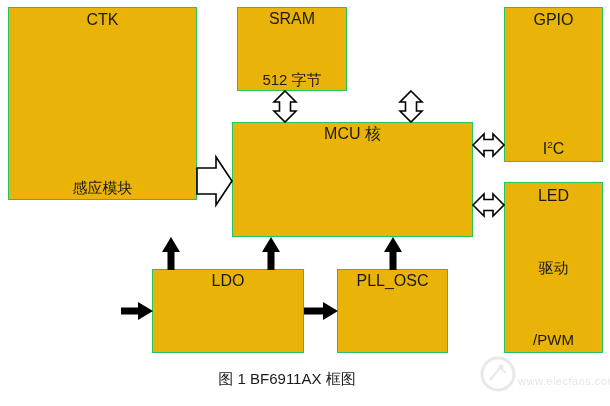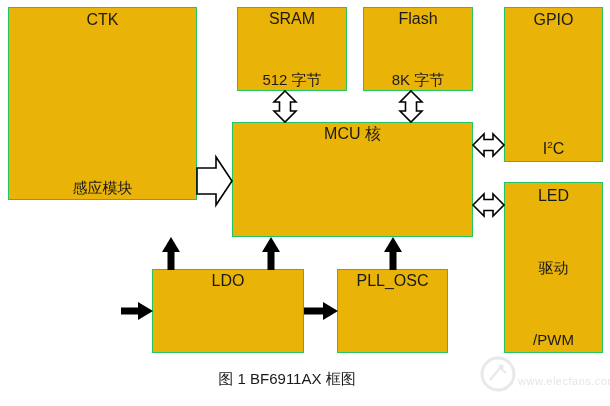--- a/index.html
+++ b/index.html
@@ -119,24 +119,20 @@
   <div class="block" id="block-ctk">
     <span class="line t16">CTK</span>
     <span class="line t15">感应模块</span>
   </div>
 
   <div class="block" id="block-sram">
     <span class="line t16">SRAM</span>
     <span class="line t15">512 字节</span>
   </div>
 
-  <div class="block" id="block-flash">
-    <span class="line t16">Flash</span>
-    <span class="line t15">8K 字节</span>
-  </div>
 
   <div class="block" id="block-gpio">
     <span class="line t16">GPIO</span>
     <span class="line t16"><span>I</span><sup class="i2c-sup">2</sup><span>C</span></span>
   </div>
 
   <div class="block" id="block-mcu">
     <span class="line t16">MCU 核</span>
   </div>
 

